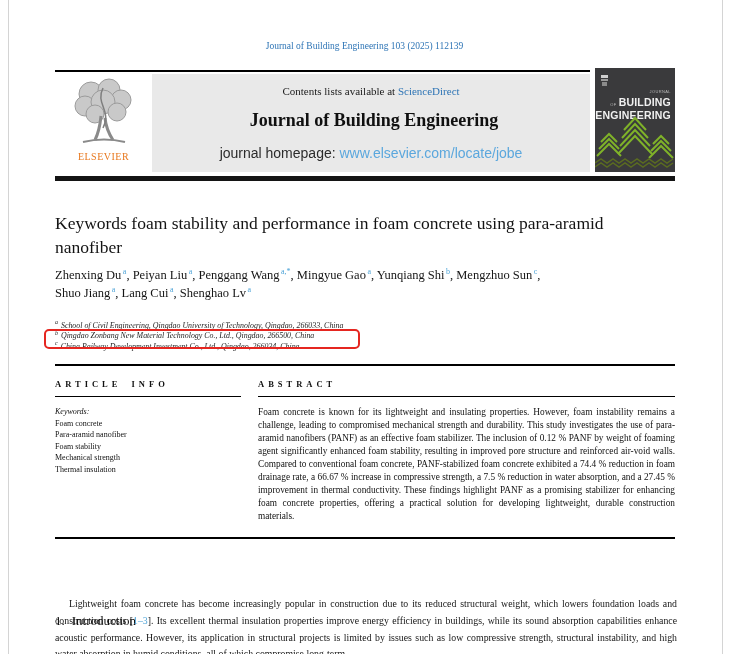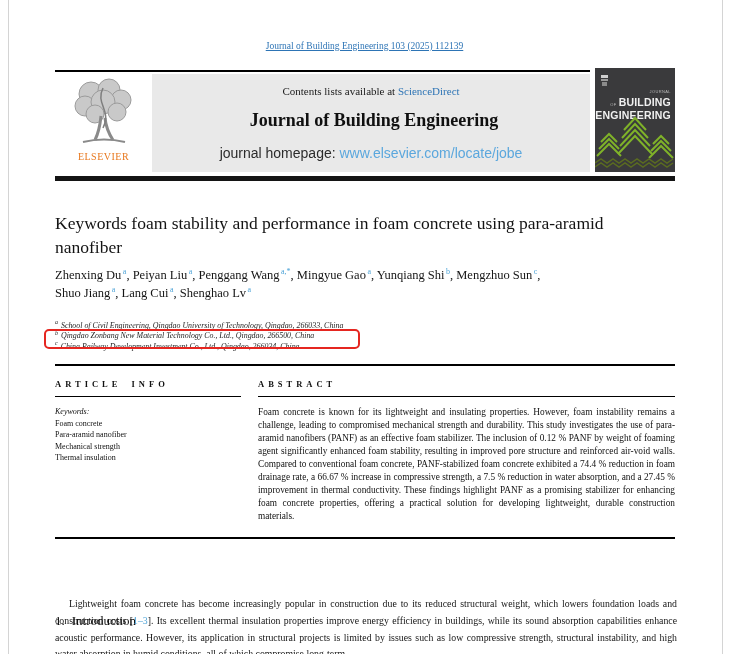--- a/index.html
+++ b/index.html
@@ -6,21 +6,21 @@
   body{
     width:729px;height:654px;overflow:hidden;position:relative;
     background:#ffffff;font-family:"Liberation Serif",serif;color:#111;
   }
   .page-edge{position:absolute;top:0;bottom:0;width:1px;background:#d4d4d4;}
   .page-edge.left{left:8px;}
   .page-edge.right{left:722px;}
 
   
   .citation{position:absolute;top:41px;left:0;width:100%;text-align:center;
-    font-size:9.5px;color:var(--link-blue);text-decoration:underline;}
+    font-size:9.5px;color:var(--link-blue);}
 
   
   .header{position:absolute;left:55px;top:70px;width:620px;height:111px;}
   .header-topline{position:absolute;left:0;top:0;width:535px;height:2px;background:#000;}
   .logo-box{position:absolute;left:0;top:4px;width:97px;height:100px;text-align:center;}
   .logo-box svg{display:block;margin:2px auto 0 auto;}
   .elsevier-word{font-size:10px;color:var(--elsevier-orange);letter-spacing:.5px;margin-top:-1px;}
   .journal-box{position:absolute;left:97px;top:4px;width:438px;height:98px;
     background:var(--header-gray);text-align:center;}
   .contents-line{margin-top:11px;font-size:11px;color:#1b1b1b;}
@@ -168,20 +168,21 @@
 <div class="rule rule-top"></div>
 
 <div class="info-col">
   <div class="col-heading">ARTICLE INFO</div>
   <div class="col-rule"></div>
   <div class="keywords">
     <div class="kw-label">Keywords:</div>
     <div>
         <div>Foam concrete</div>
         <div>Para-aramid nanofiber</div>
+        <div>Foam stability</div>
         <div>Mechanical strength</div>
         <div>Thermal insulation</div>
       </div>
   </div>
 </div>
 
 <div class="abs-col">
   <div class="col-heading">ABSTRACT</div>
   <div class="col-rule"></div>
   <div class="abstract-text">Foam concrete is known for its lightweight and insulating properties. However, foam instability remains a challenge, leading to compromised mechanical strength and durability. This study investigates the use of para-aramid nanofibers (PANF) as an effective foam stabilizer. The inclusion of 0.12 % PANF by weight of foaming agent significantly enhanced foam stability, resulting in improved pore structure and reinforced air-void walls. Compared to conventional foam concrete, PANF-stabilized foam concrete exhibited a 74.4 % reduction in foam drainage rate, a 66.67 % increase in compressive strength, a 7.5 % reduction in water absorption, and a 27.45 % improvement in thermal conductivity. These findings highlight PANF as a promising stabilizer for enhancing foam concrete properties, offering a practical solution for developing lightweight, durable construction materials.</div>

